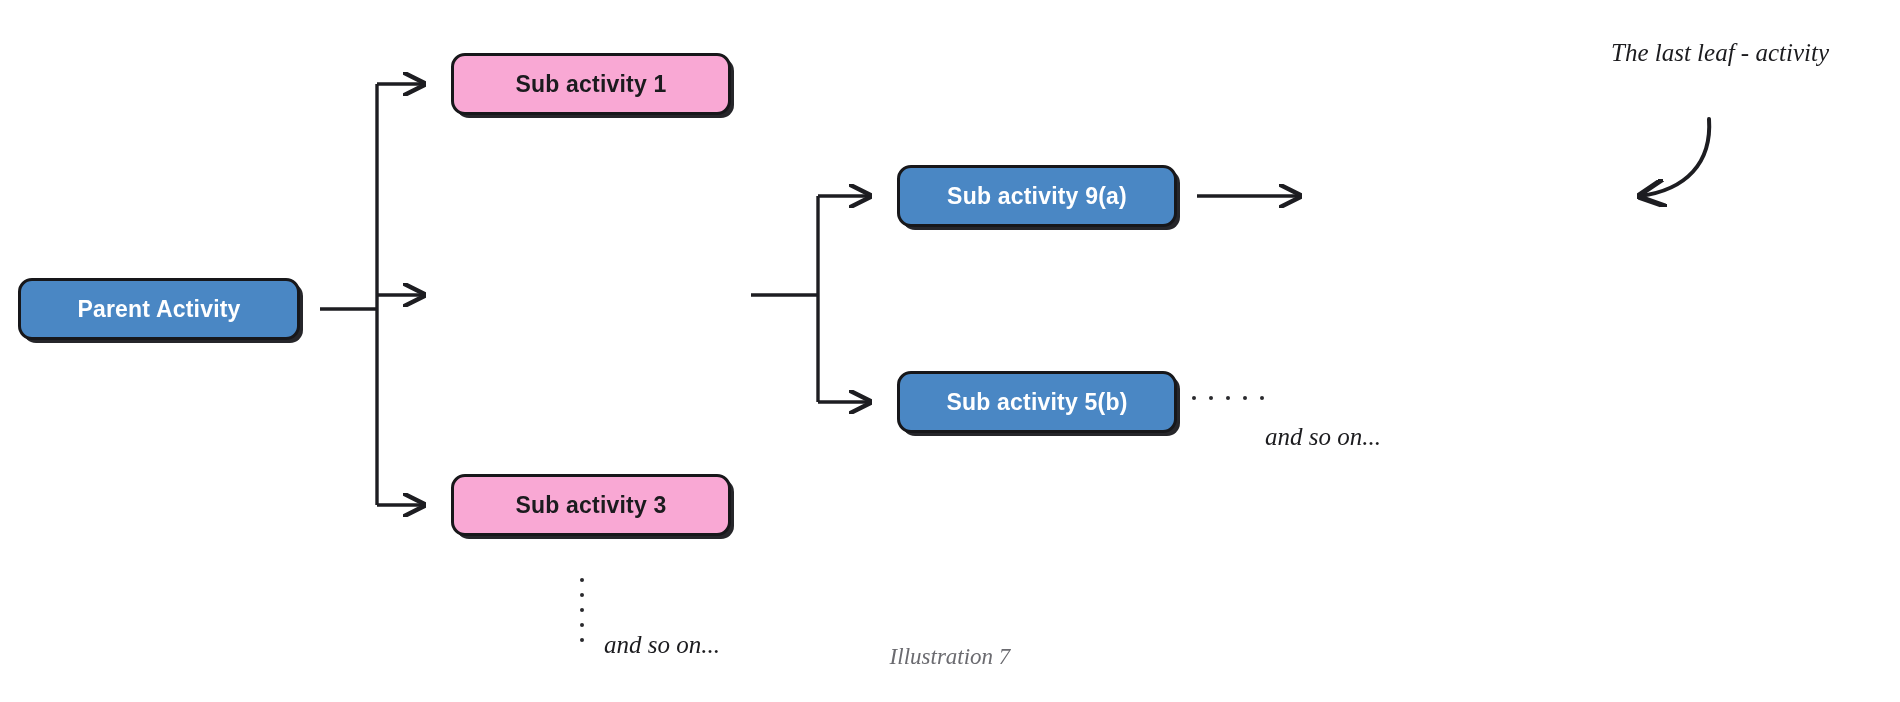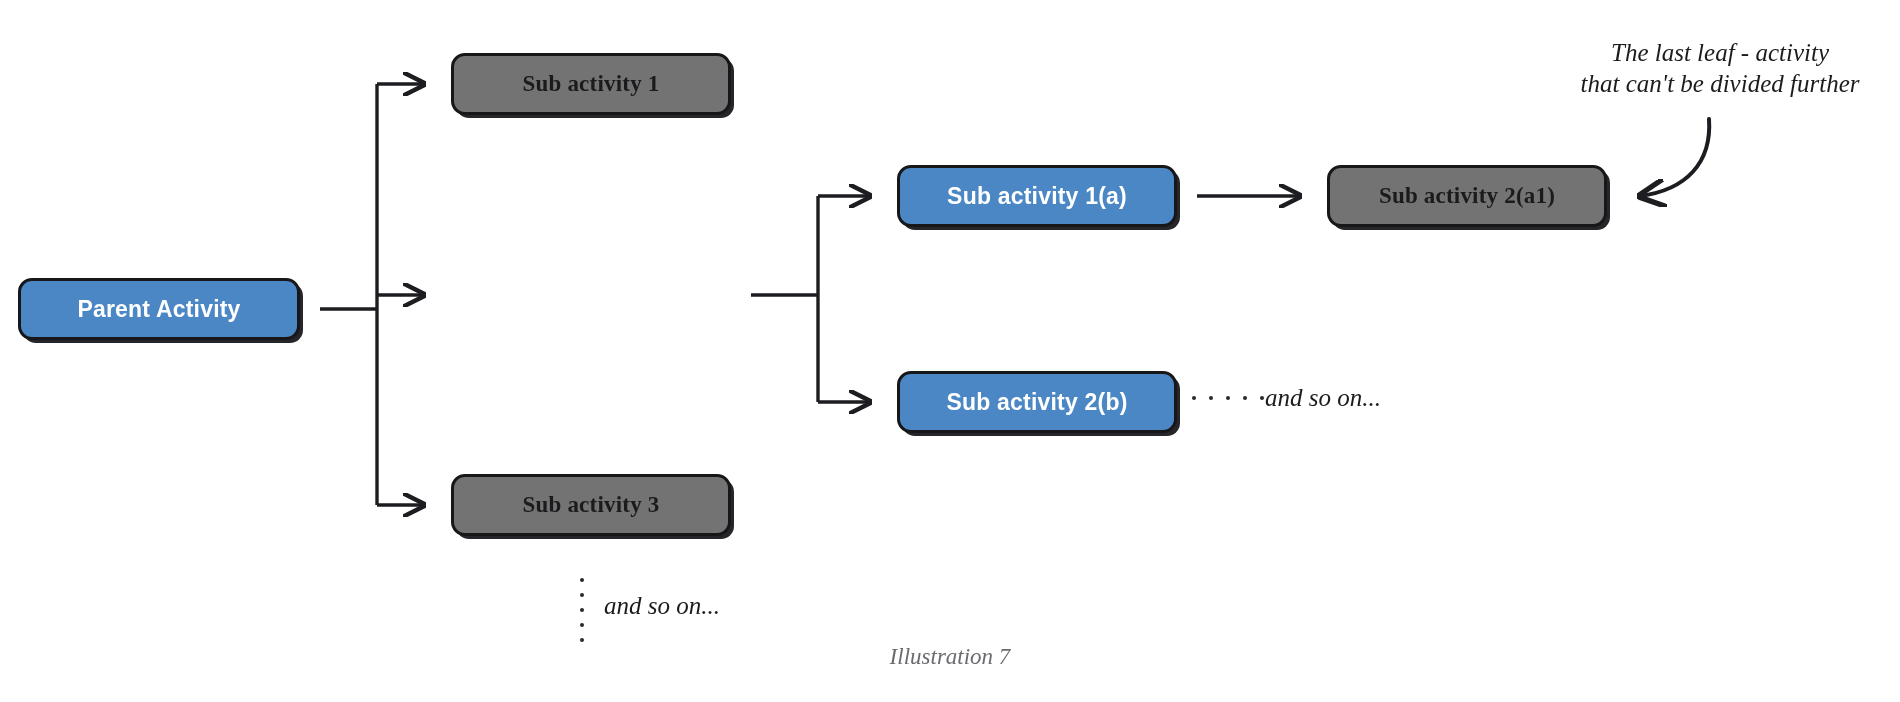--- a/index.html
+++ b/index.html
@@ -47,42 +47,42 @@
     font-size: 23px;
     letter-spacing: 0.2px;
     box-shadow: 4px 4px 0 -1px rgba(20,20,24,0.92);
     white-space: nowrap;
   }
   .node.blue {
     background: #4a87c4;
     color: #ffffff;
   }
   .node.yellow {
-    background: #737373;
+    background: #f9a8d4;
     color: #1b1b1e;
-    font-family: Liberation Serif, serif;
   }
 
   
   .annot {
     position: absolute;
     z-index: 3;
     font-family: "Liberation Serif", serif;
     font-style: italic;
     color: #1c1c1f;
     white-space: nowrap;
   }
   .annot-leaf {
     font-size: 25px;
     line-height: 1.22;
     text-align: center;
     white-space: normal;
   }
   .annot-soon {
     font-size: 25px;
+    margin-top: 39px;
   }
 
   
   .dots-h {
     position: absolute;
     z-index: 3;
     display: flex;
     align-items: center;
     gap: 13px;
   }
@@ -163,34 +163,30 @@
   <div class="node yellow" style="left:451px; top:53px;  width:280px; height:62px;">
     <span>Sub activity 1</span>
   </div>
 
 
   <div class="node yellow" style="left:451px; top:474px; width:280px; height:62px;text-align:center;">
     <span>Sub activity 3</span>
   </div>
 
   <div class="node blue" style="left:897px; top:165px; width:280px; height:62px;">
-    <span>Sub activity 1(a)</span>
+    <span>Sub activity 9(a)</span>
   </div>
 
   <div class="node blue" style="left:897px; top:371px; width:280px; height:62px;">
-    <span>Sub activity 2(b)</span>
-  </div>
-
-  <div class="node yellow" style="left:1327px; top:165px; width:280px; height:62px;">
-    <span>Sub activity 2(a1)</span>
-  </div>
+    <span>Sub activity 5(b)</span>
+  </div>
+
 
   <div class="annot annot-leaf" style="left:1555px; top:38px; width:330px;">
     <div>The last leaf - activity</div>
-    <div>that can't be divided further</div>
   </div>
 
   <div class="dots-h" style="left:1192px; top:396px;">
     <i></i>
       <i></i>
       <i></i>
       <i></i>
       <i></i>
   </div>
   <div class="annot annot-soon" style="left:1265px; top:384px;"><span>and so on...</span></div>

